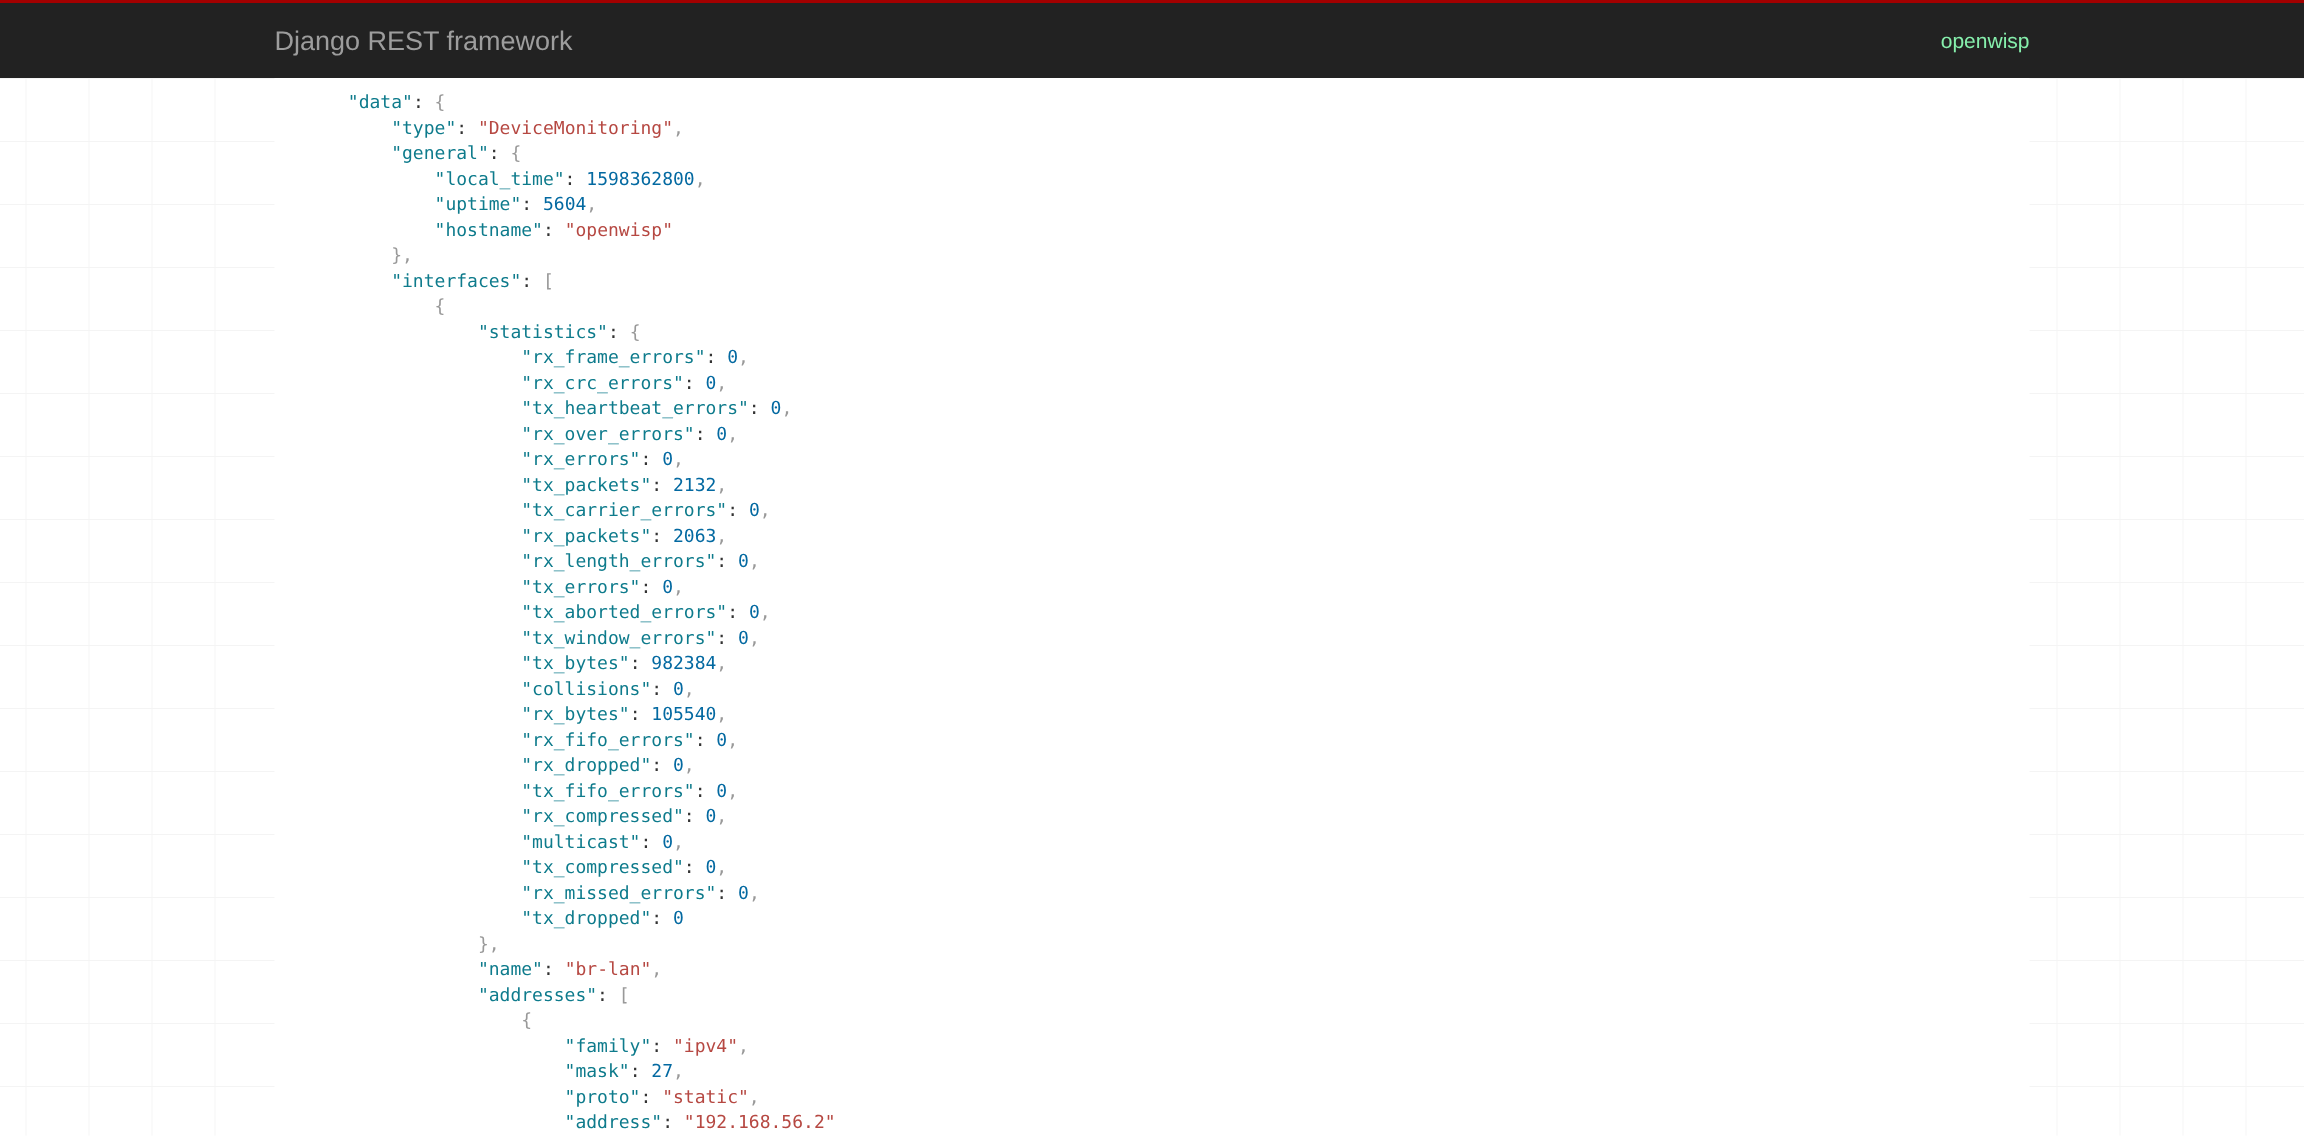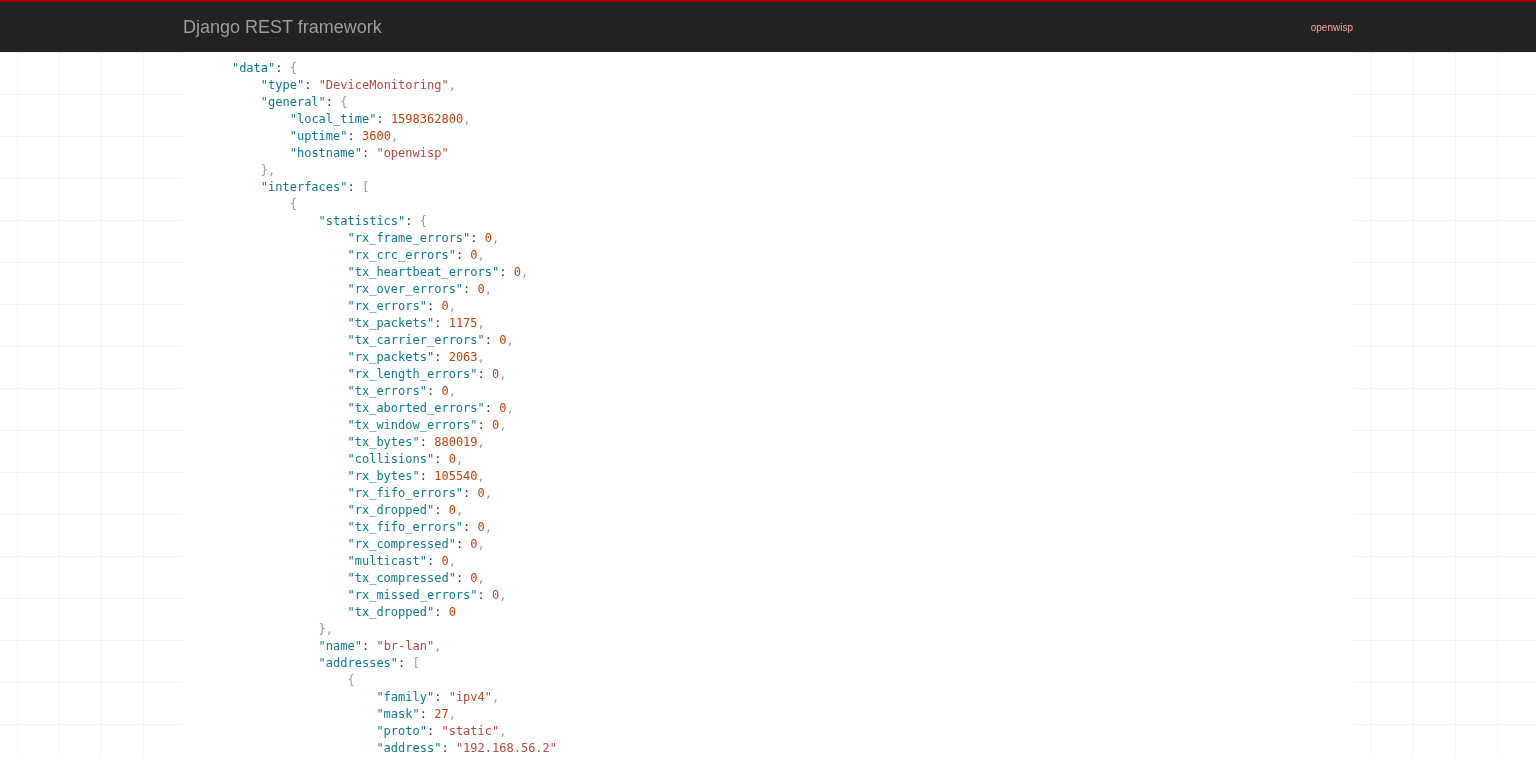--- a/index.html
+++ b/index.html
@@ -45,22 +45,22 @@
 
   .brand {
     color: #9d9d9d;
     font-size: 18px;
     line-height: 20px;
     text-decoration: none;
     font-weight: 400;
   }
 
   .user-link {
-    color: #fca5a5;
-    font-size: 10px;
+    color: #86efac;
+    font-size: 14px;
     text-decoration: none;
   }
 
   .bg-grid-left, .bg-grid-right {
     position: fixed;
     top: 52px;
     bottom: 0;
     width: 400px;
     background-image:
       linear-gradient(to right, #f4f4f4 1px, transparent 1px),
@@ -91,21 +91,21 @@
     line-height: 17px;
     color: #333;
     margin: 0;
     padding: 8px 20px;
     white-space: pre;
     overflow: hidden;
   }
 
   .tok-key   { color: #0e7b8c; } 
   .tok-str   { color: #b64842; } 
-  .tok-num   { color: #c2410c; } 
+  .tok-num   { color: #0369a1; } 
   .tok-punc  { color: #999; }
   .tok-plain { color: #333; }
 </style>
 </head>
 <body>
 
 <div class="top-accent"></div>
 
 <div class="navbar">
   <div class="navbar-inner">
@@ -116,39 +116,39 @@
 
 <div class="bg-grid-left"></div>
 <div class="bg-grid-right"></div>
 
 <div class="page-wrap">
   <div class="content-area">
     <pre class="response-body" id="json-pre">    <span class="tok-key">"data"</span><span class="tok-plain">:</span> <span class="tok-punc">{</span>
         <span class="tok-key">"type"</span><span class="tok-plain">:</span> <span class="tok-str">"DeviceMonitoring"</span><span class="tok-punc">,</span>
         <span class="tok-key">"general"</span><span class="tok-plain">:</span> <span class="tok-punc">{</span>
             <span class="tok-key">"local_time"</span><span class="tok-plain">:</span> <span class="tok-num">1598362800</span><span class="tok-punc">,</span>
-            <span class="tok-key">"uptime"</span><span class="tok-plain">:</span> <span class="tok-num">3600</span><span class="tok-punc">,</span>
+            <span class="tok-key">"uptime"</span><span class="tok-plain">:</span> <span class="tok-num">5604</span><span class="tok-punc">,</span>
             <span class="tok-key">"hostname"</span><span class="tok-plain">:</span> <span class="tok-str">"openwisp"</span>
         <span class="tok-punc">}</span><span class="tok-punc">,</span>
         <span class="tok-key">"interfaces"</span><span class="tok-plain">:</span> <span class="tok-punc">[</span>
             <span class="tok-punc">{</span>
                 <span class="tok-key">"statistics"</span><span class="tok-plain">:</span> <span class="tok-punc">{</span>
                     <span class="tok-key">"rx_frame_errors"</span><span class="tok-plain">:</span> <span class="tok-num">0</span><span class="tok-punc">,</span>
                     <span class="tok-key">"rx_crc_errors"</span><span class="tok-plain">:</span> <span class="tok-num">0</span><span class="tok-punc">,</span>
                     <span class="tok-key">"tx_heartbeat_errors"</span><span class="tok-plain">:</span> <span class="tok-num">0</span><span class="tok-punc">,</span>
                     <span class="tok-key">"rx_over_errors"</span><span class="tok-plain">:</span> <span class="tok-num">0</span><span class="tok-punc">,</span>
                     <span class="tok-key">"rx_errors"</span><span class="tok-plain">:</span> <span class="tok-num">0</span><span class="tok-punc">,</span>
-                    <span class="tok-key">"tx_packets"</span><span class="tok-plain">:</span> <span class="tok-num">1175</span><span class="tok-punc">,</span>
+                    <span class="tok-key">"tx_packets"</span><span class="tok-plain">:</span> <span class="tok-num">2132</span><span class="tok-punc">,</span>
                     <span class="tok-key">"tx_carrier_errors"</span><span class="tok-plain">:</span> <span class="tok-num">0</span><span class="tok-punc">,</span>
                     <span class="tok-key">"rx_packets"</span><span class="tok-plain">:</span> <span class="tok-num">2063</span><span class="tok-punc">,</span>
                     <span class="tok-key">"rx_length_errors"</span><span class="tok-plain">:</span> <span class="tok-num">0</span><span class="tok-punc">,</span>
                     <span class="tok-key">"tx_errors"</span><span class="tok-plain">:</span> <span class="tok-num">0</span><span class="tok-punc">,</span>
                     <span class="tok-key">"tx_aborted_errors"</span><span class="tok-plain">:</span> <span class="tok-num">0</span><span class="tok-punc">,</span>
                     <span class="tok-key">"tx_window_errors"</span><span class="tok-plain">:</span> <span class="tok-num">0</span><span class="tok-punc">,</span>
-                    <span class="tok-key">"tx_bytes"</span><span class="tok-plain">:</span> <span class="tok-num">880019</span><span class="tok-punc">,</span>
+                    <span class="tok-key">"tx_bytes"</span><span class="tok-plain">:</span> <span class="tok-num">982384</span><span class="tok-punc">,</span>
                     <span class="tok-key">"collisions"</span><span class="tok-plain">:</span> <span class="tok-num">0</span><span class="tok-punc">,</span>
                     <span class="tok-key">"rx_bytes"</span><span class="tok-plain">:</span> <span class="tok-num">105540</span><span class="tok-punc">,</span>
                     <span class="tok-key">"rx_fifo_errors"</span><span class="tok-plain">:</span> <span class="tok-num">0</span><span class="tok-punc">,</span>
                     <span class="tok-key">"rx_dropped"</span><span class="tok-plain">:</span> <span class="tok-num">0</span><span class="tok-punc">,</span>
                     <span class="tok-key">"tx_fifo_errors"</span><span class="tok-plain">:</span> <span class="tok-num">0</span><span class="tok-punc">,</span>
                     <span class="tok-key">"rx_compressed"</span><span class="tok-plain">:</span> <span class="tok-num">0</span><span class="tok-punc">,</span>
                     <span class="tok-key">"multicast"</span><span class="tok-plain">:</span> <span class="tok-num">0</span><span class="tok-punc">,</span>
                     <span class="tok-key">"tx_compressed"</span><span class="tok-plain">:</span> <span class="tok-num">0</span><span class="tok-punc">,</span>
                     <span class="tok-key">"rx_missed_errors"</span><span class="tok-plain">:</span> <span class="tok-num">0</span><span class="tok-punc">,</span>
                     <span class="tok-key">"tx_dropped"</span><span class="tok-plain">:</span> <span class="tok-num">0</span>

